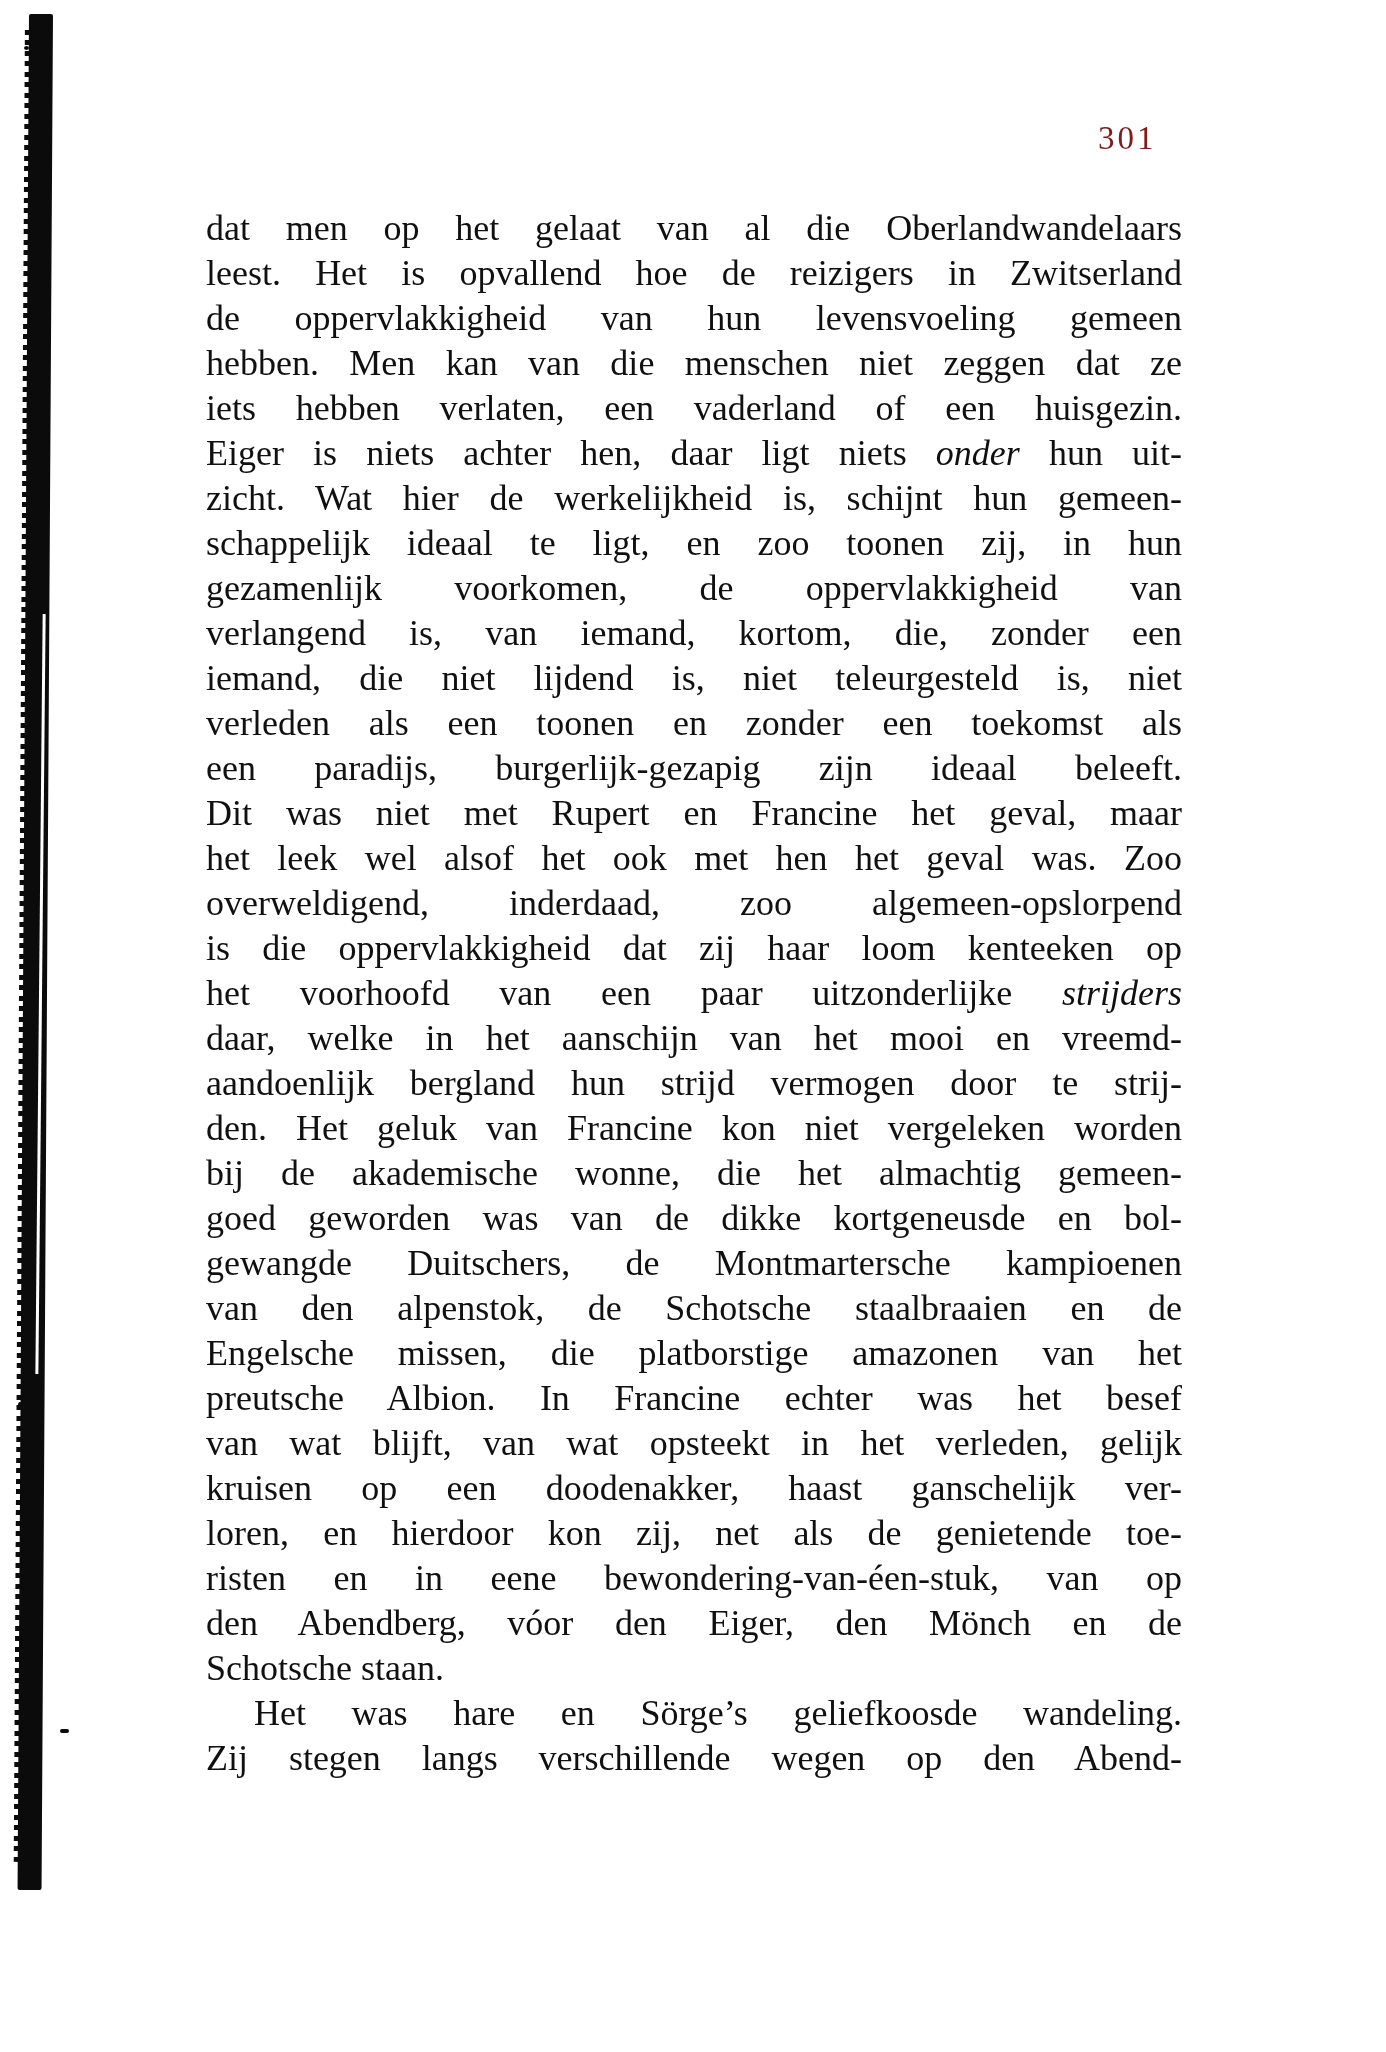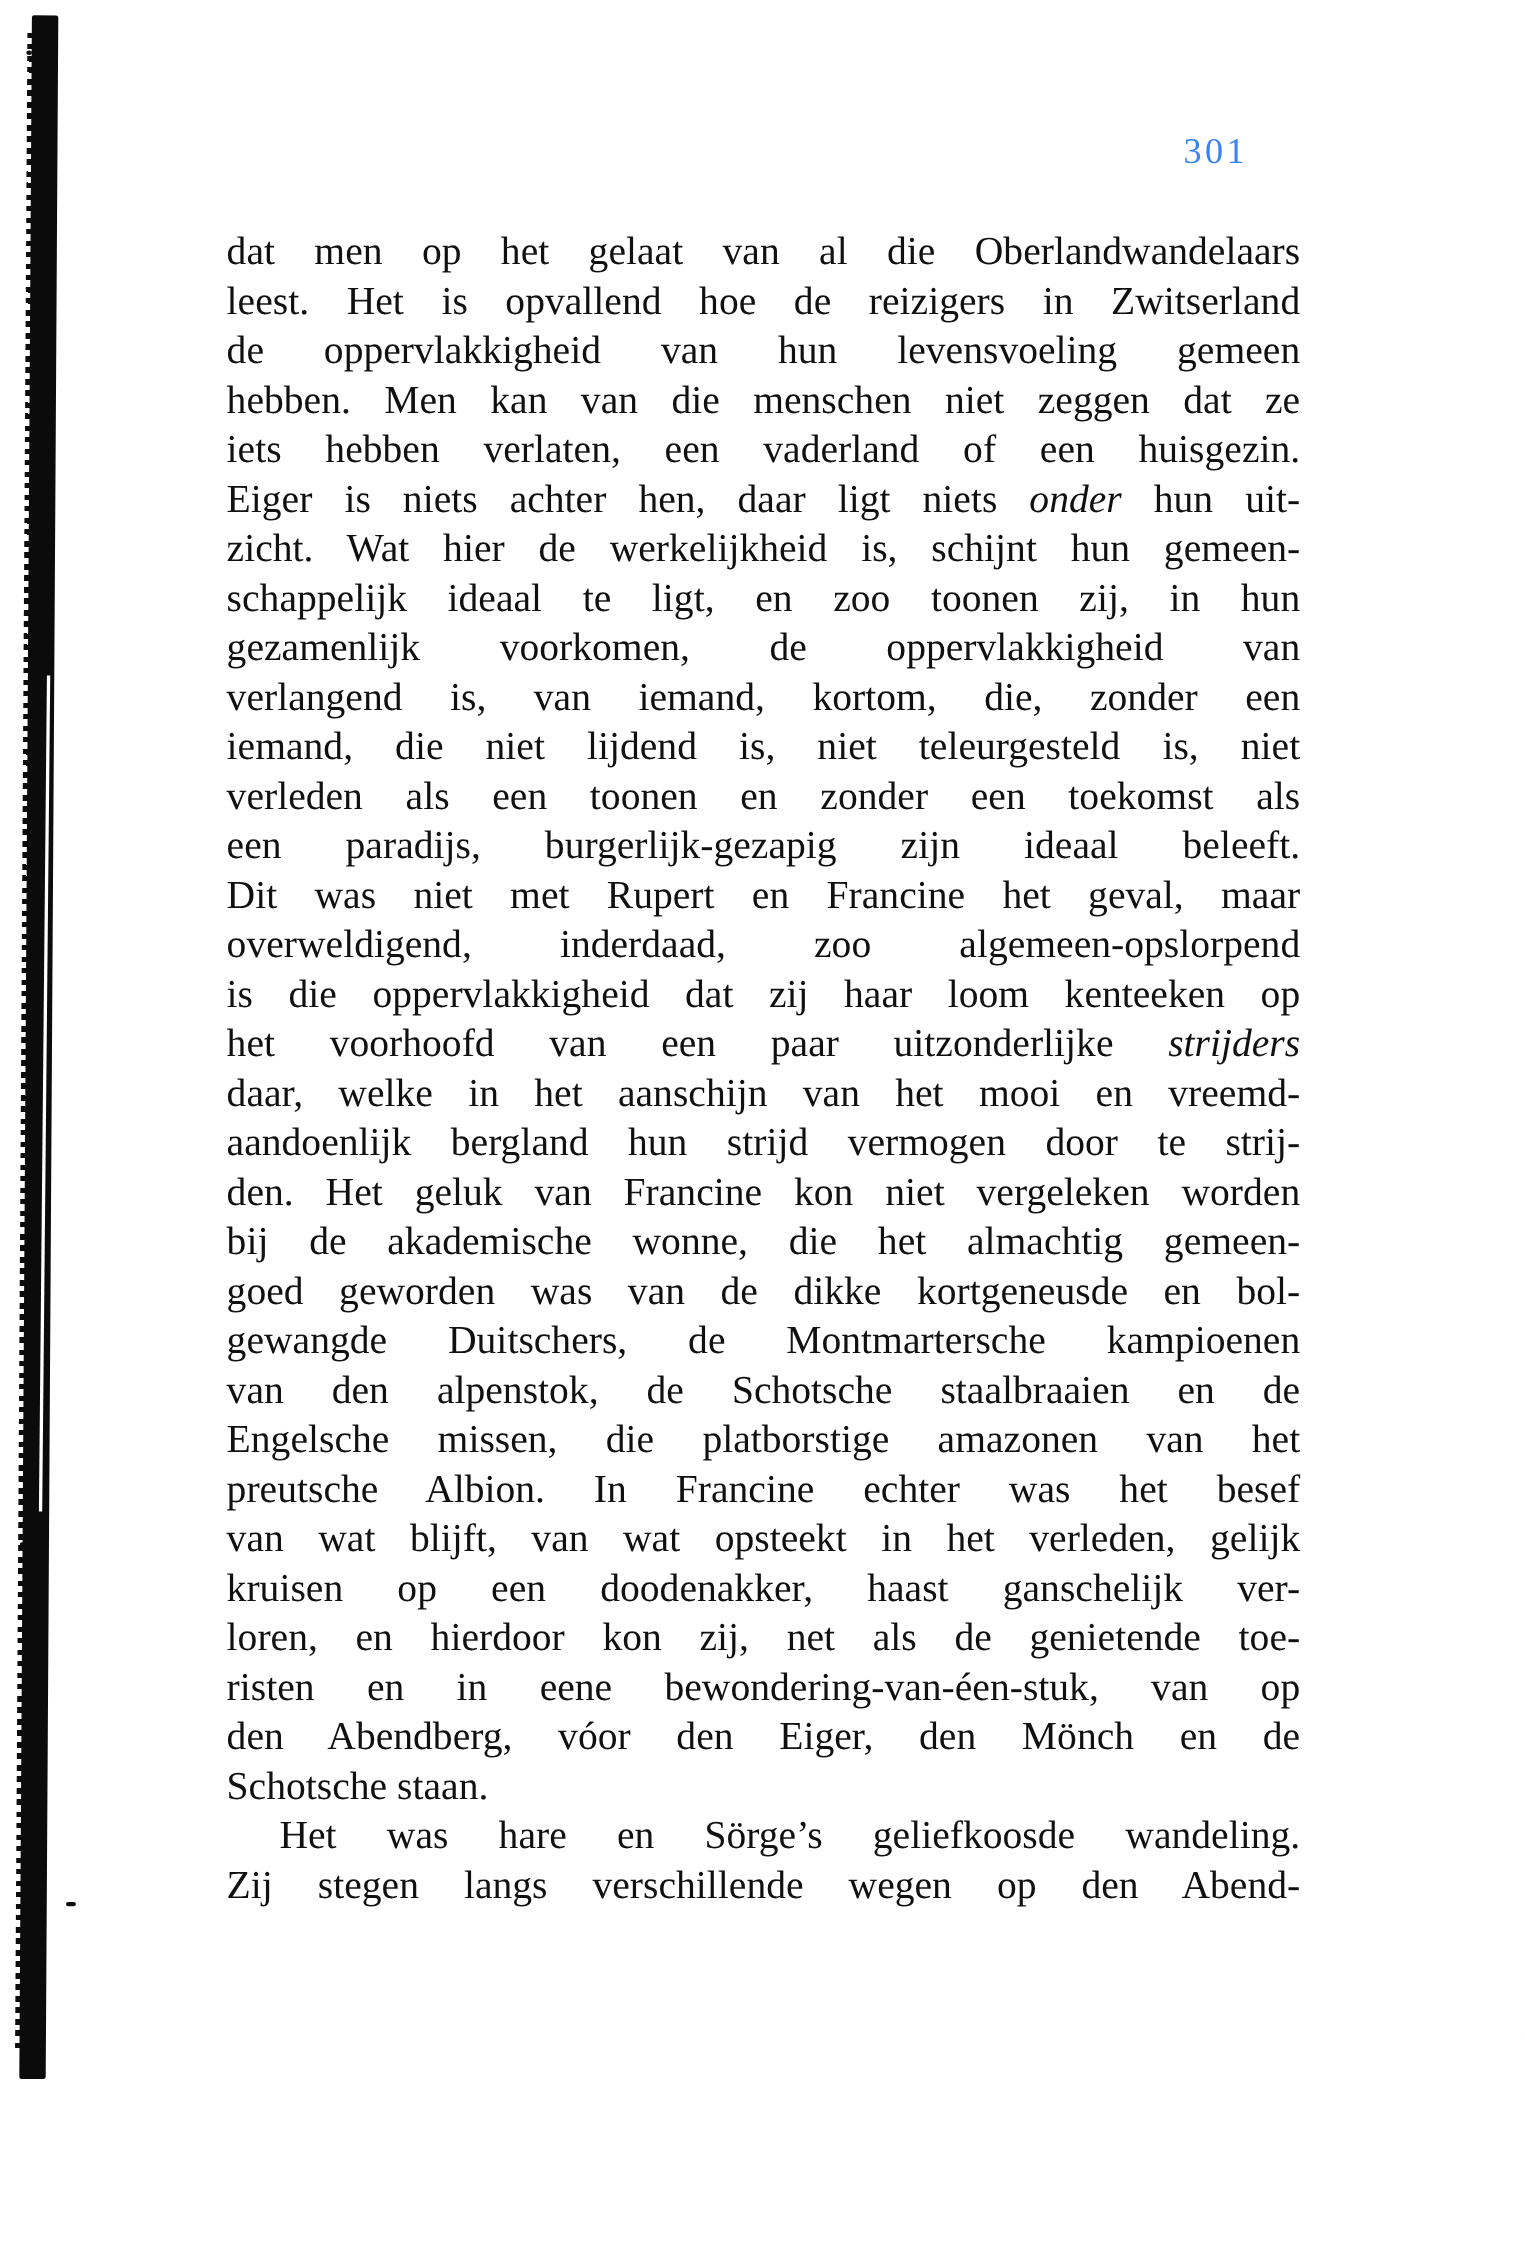--- a/index.html
+++ b/index.html
@@ -41,24 +41,24 @@
     background:#ffffff;
     transform:rotate(0.2deg);
   }
   .speck { position:absolute; background:#0b0b0b; border-radius:50%; }
   .speck.s1 { left:24px;  top:46px;   width:5px; height:4px; }
   .speck.s2 { left:18px;  top:1402px; width:4px; height:6px; }
   .speck.s3 { left:60px;  top:1729px; width:9px; height:4px; border-radius:2px; }
 
   .page-number {
     position:absolute;
-    left:1076px; top:120px;
+    left:1098px; top:120px;
     font-size:33px;
     letter-spacing:3px;
-    color:#3b82f6;
+    color:#7f1d1d;
   }
   .text-block {
     position:absolute;
     left:186px; top:206px;
     width:976px;
     font-size:36px;
     color:#101010;
     margin-left:20px;
   }
   .line {
@@ -93,20 +93,21 @@
       <div class="line"><span>iets hebben verlaten, een vaderland of een huisgezin.</span></div>
       <div class="line"><span>Eiger is niets achter hen, daar ligt niets </span><span class="it">onder</span><span> hun uit-</span></div>
       <div class="line"><span>zicht. Wat hier de werkelijkheid is, schijnt hun gemeen-</span></div>
       <div class="line"><span>schappelijk ideaal te ligt, en zoo toonen zij, in hun</span></div>
       <div class="line"><span>gezamenlijk voorkomen, de oppervlakkigheid van</span></div>
       <div class="line"><span>verlangend is, van iemand, kortom, die, zonder een</span></div>
       <div class="line"><span>iemand, die niet lijdend is, niet teleurgesteld is, niet</span></div>
       <div class="line"><span>verleden als een toonen en zonder een toekomst als</span></div>
       <div class="line"><span>een paradijs, burgerlijk-gezapig zijn ideaal beleeft.</span></div>
       <div class="line"><span>Dit was niet met Rupert en Francine het geval, maar</span></div>
+      <div class="line"><span>het leek wel alsof het ook met hen het geval was. Zoo</span></div>
       <div class="line"><span>overweldigend, inderdaad, zoo algemeen-opslorpend</span></div>
       <div class="line"><span>is die oppervlakkigheid dat zij haar loom kenteeken op</span></div>
       <div class="line"><span>het voorhoofd van een paar uitzonderlijke </span><span class="it">strijders</span></div>
       <div class="line"><span>daar, welke in het aanschijn van het mooi en vreemd-</span></div>
       <div class="line"><span>aandoenlijk bergland hun strijd vermogen door te strij-</span></div>
       <div class="line"><span>den. Het geluk van Francine kon niet vergeleken worden</span></div>
       <div class="line"><span>bij de akademische wonne, die het almachtig gemeen-</span></div>
       <div class="line"><span>goed geworden was van de dikke kortgeneusde en bol-</span></div>
       <div class="line"><span>gewangde Duitschers, de Montmartersche kampioenen</span></div>
       <div class="line"><span>van den alpenstok, de Schotsche staalbraaien en de</span></div>

